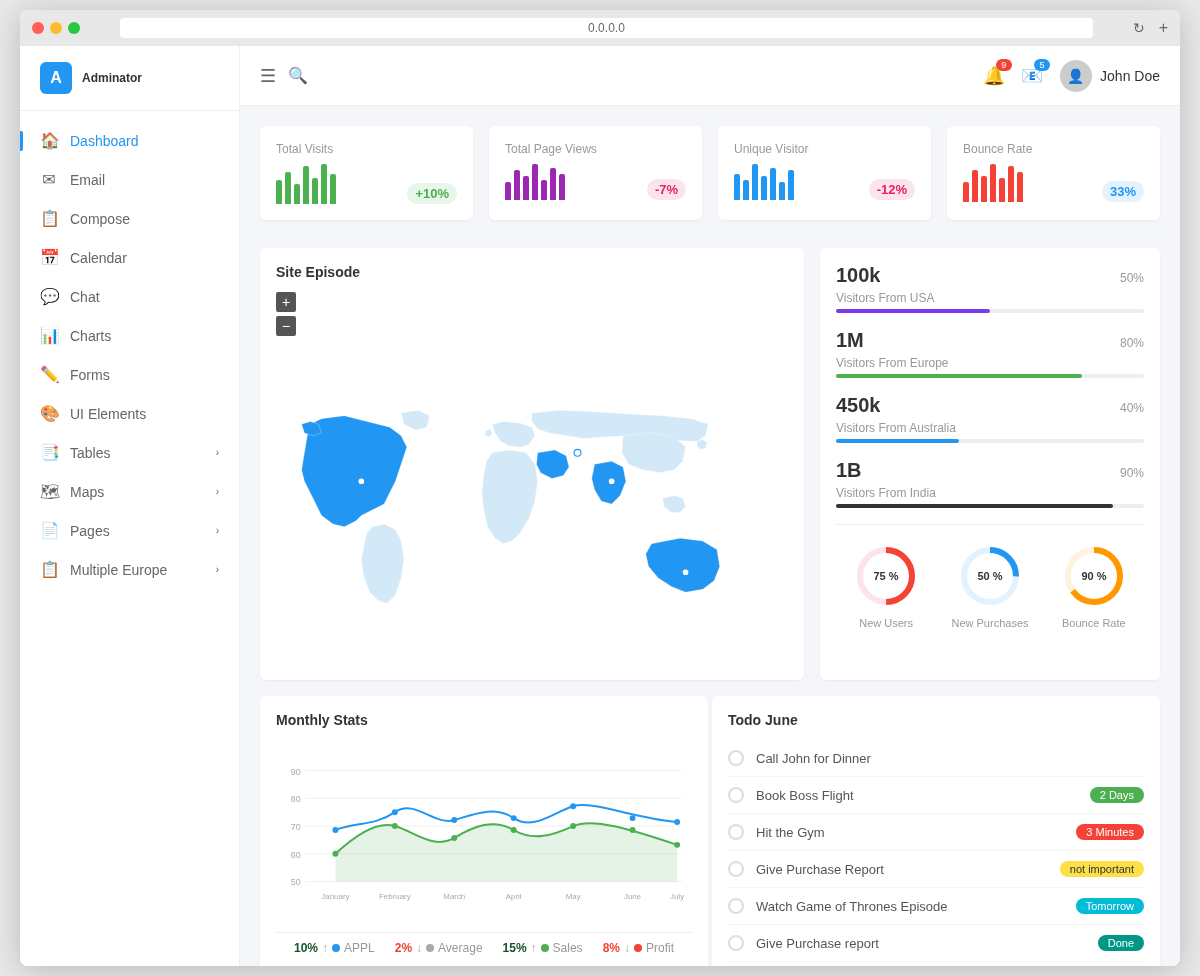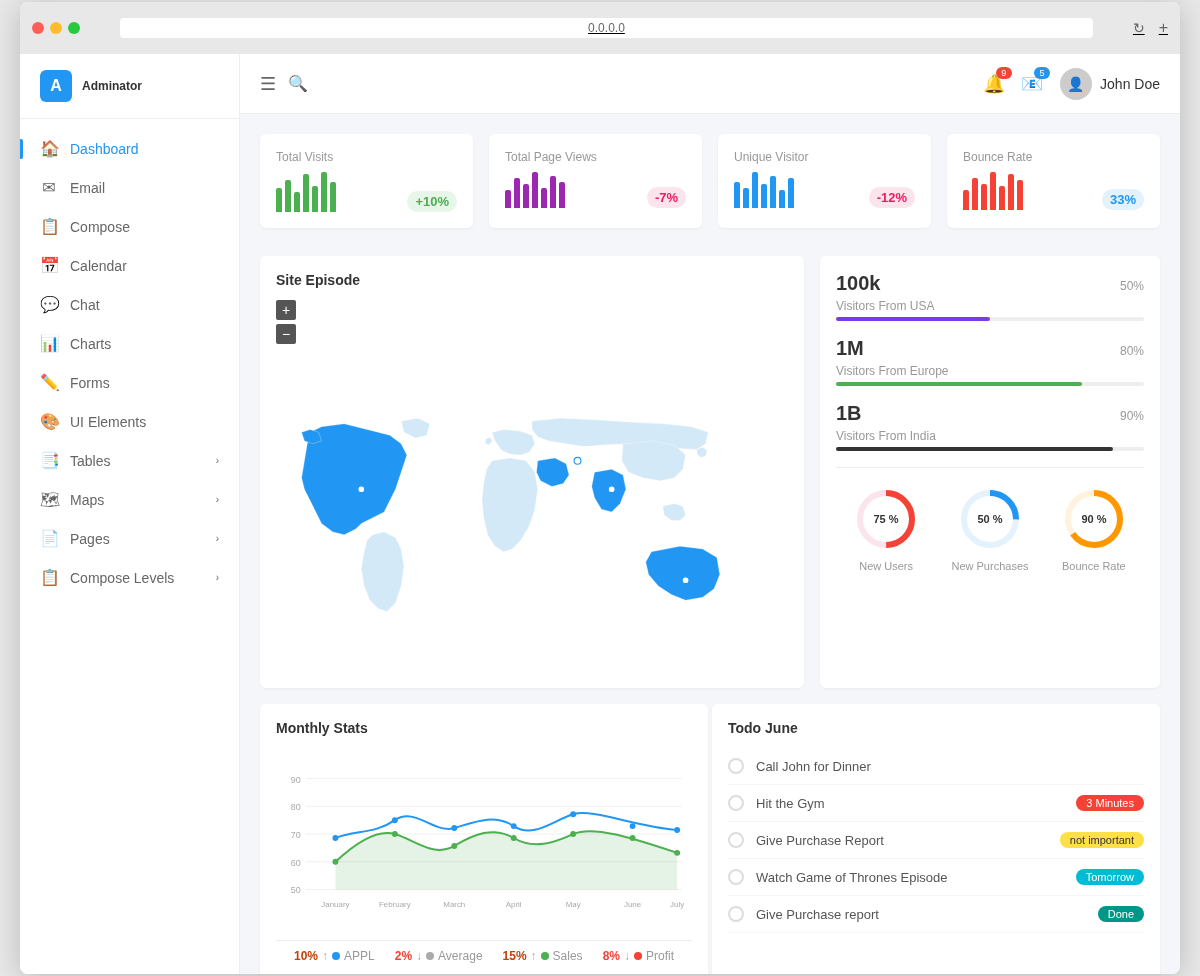--- a/index.html
+++ b/index.html
@@ -1,19 +1,19 @@
 <!DOCTYPE html>
 <html><head>
   <meta charset="utf-8">
   <style>
     * { box-sizing: border-box; margin: 0; padding: 0; }
     body { font-family: -apple-system, BlinkMacSystemFont, 'Segoe UI', sans-serif; background: #e8e8e8; display: flex; justify-content: center; align-items: center; min-height: 100vh; }
     
     .browser-window { width: 1160px; background: #fff; border-radius: 8px; box-shadow: 0 4px 30px rgba(0,0,0,0.2); overflow: hidden; }
-    .browser-bar { background: #e8e8e8; padding: 16px 12px; display: flex; align-items: center; gap: 10px; text-decoration: underline; }
+    .browser-bar { background: #e8e8e8; padding: 8px 12px; display: flex; align-items: center; gap: 10px; }
     .browser-dots { display: flex; gap: 6px; }
     .dot { width: 12px; height: 12px; border-radius: 50%; }
     .dot-red { background: #ff5f57; }
     .dot-yellow { background: #febc2e; }
     .dot-green { background: #28c840; }
     .browser-url { flex: 1; background: #fff; border-radius: 4px; padding: 3px 10px; font-size: 12px; color: #666; text-align: center; margin: 0 30px; }
     .browser-plus { margin-left: auto; color: #666; font-size: 16px; }
     
     .app { display: flex; height: 920px; background: #f4f6f9; }
     
@@ -86,21 +86,21 @@
     
     
     .bottom-row { display: grid; grid-template-columns: 1fr 1fr; gap: 4px; margin-bottom: 16px; }
     
     .chart-card { background: #fff; border-radius: 6px; padding: 16px; box-shadow: 0 1px 3px rgba(0,0,0,0.05); }
     .chart-area { height: 180px; position: relative; }
     .chart-legend { display: flex; gap: 20px; margin-top: 12px; font-size: 12px; color: #999; padding-top: 8px; border-top: 1px solid #eee; justify-content: center; }
     .legend-item { display: flex; align-items: center; gap: 4px; }
     .legend-dot { width: 8px; height: 8px; border-radius: 50%; }
     .legend-pct { font-weight: 600; }
-    .legend-up { color: #c2410c; }
+    .legend-up { color: #14532d; }
     .legend-down { color: #f44336; }
     
     .todo-card { background: #fff; border-radius: 6px; padding: 16px; box-shadow: 0 1px 3px rgba(0,0,0,0.05); }
     .todo-item { display: flex; align-items: center; padding: 10px 0; border-bottom: 1px solid #f5f5f5; }
     .todo-checkbox { width: 16px; height: 16px; border-radius: 50%; border: 2px solid #ddd; margin-right: 12px; flex-shrink: 0; }
     .todo-text { font-size: 13px; color: #555; flex: 1; }
     .todo-tag { font-size: 11px; padding: 2px 10px; border-radius: 10px; color: white; }
     .tag-green { background: #4caf50; }
     .tag-red { background: #f44336; }
     .tag-yellow { background: #fde047; color: #333; }
@@ -173,21 +173,21 @@
           <span>Maps</span>
           <span class="nav-arrow">›</span>
         </div>
         <div class="nav-item">
           <span class="nav-icon">📄</span>
           <span>Pages</span>
           <span class="nav-arrow">›</span>
         </div>
         <div class="nav-item">
           <span class="nav-icon">📋</span>
-          <span>Compose Levels</span>
+          <span>Multiple Europe</span>
           <span class="nav-arrow">›</span>
         </div>
       </nav>
     </div>
 
     <div class="main">
 
       <div class="header">
         <span class="header-menu">☰</span>
         <span class="header-search">🔍</span>
@@ -334,20 +334,30 @@
                 <span class="visitor-count">1M</span>
                 <span class="visitor-pct">80%</span>
               </div>
               <div class="visitor-label">Visitors From Europe</div>
               <div class="progress-bar">
                 <div class="progress-fill" style="width:80%;background:#4caf50;"></div>
               </div>
             </div>
             <div class="visitor-row">
               <div class="visitor-header">
+                <span class="visitor-count">450k</span>
+                <span class="visitor-pct">40%</span>
+              </div>
+              <div class="visitor-label">Visitors From Australia</div>
+              <div class="progress-bar">
+                <div class="progress-fill" style="width:40%;background:#2196F3;"></div>
+              </div>
+            </div>
+            <div class="visitor-row">
+              <div class="visitor-header">
                 <span class="visitor-count">1B</span>
                 <span class="visitor-pct">90%</span>
               </div>
               <div class="visitor-label">Visitors From India</div>
               <div class="progress-bar">
                 <div class="progress-fill" style="width:90%;background:#333;"></div>
               </div>
             </div>
 
             <div class="donut-row">
@@ -459,20 +469,25 @@
           </div>
 
           <div class="todo-card">
             <div class="card-title">Todo June</div>
             <div class="todo-item">
               <div class="todo-checkbox"></div>
               <span class="todo-text">Call John for Dinner</span>
             </div>
             <div class="todo-item">
               <div class="todo-checkbox"></div>
+              <span class="todo-text">Book Boss Flight</span>
+              <span class="todo-tag tag-green">2 Days</span>
+            </div>
+            <div class="todo-item">
+              <div class="todo-checkbox"></div>
               <span class="todo-text">Hit the Gym</span>
               <span class="todo-tag tag-red">3 Minutes</span>
             </div>
             <div class="todo-item">
               <div class="todo-checkbox"></div>
               <span class="todo-text">Give Purchase Report</span>
               <span class="todo-tag tag-yellow">not important</span>
             </div>
             <div class="todo-item">
               <div class="todo-checkbox"></div>

